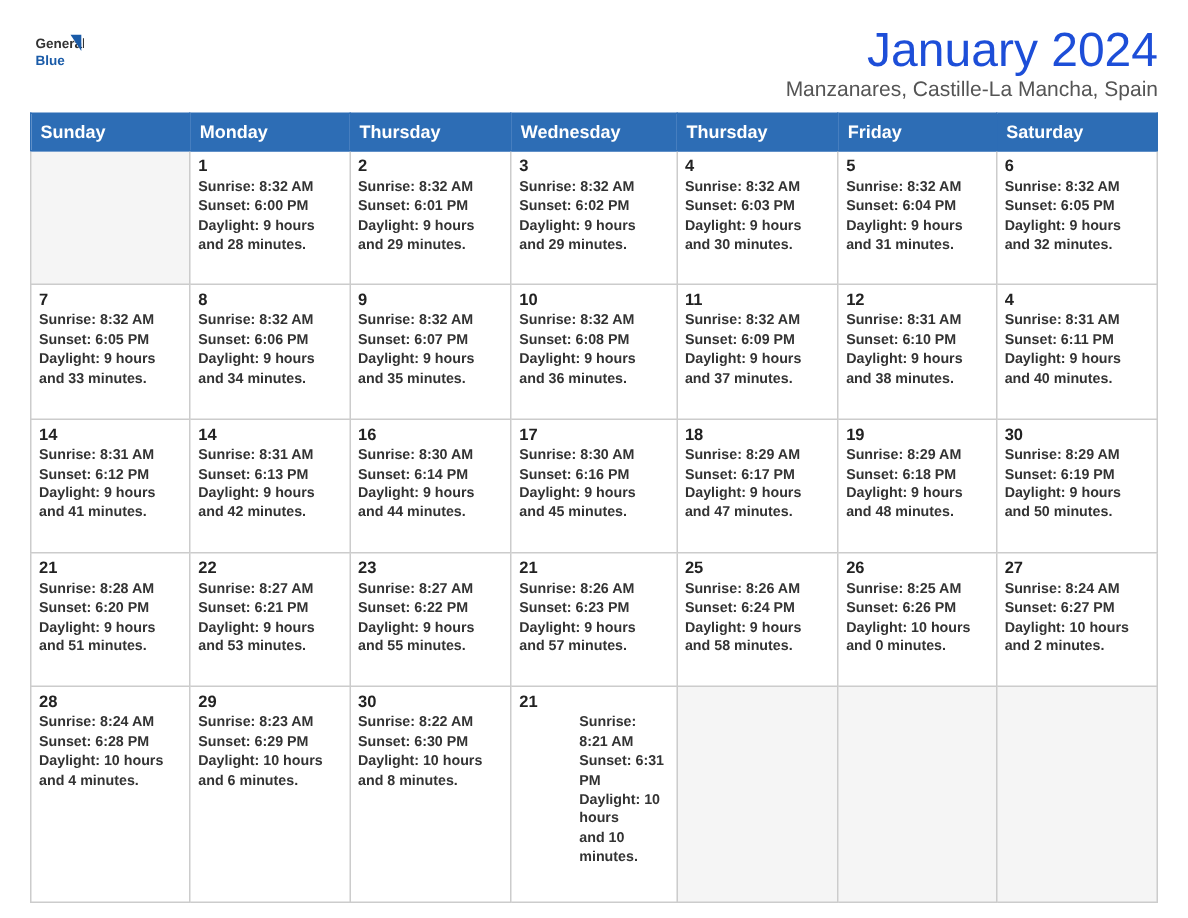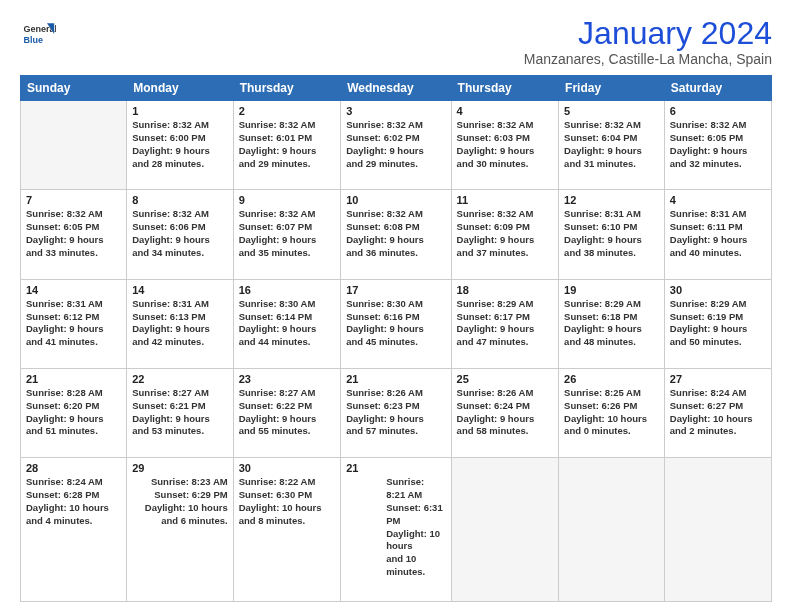--- a/index.html
+++ b/index.html
@@ -324,21 +324,21 @@
         <tr>
           <td>
             <span class="day-num">28</span>
             <div class="day-info" style="white-space: pre-line;">Sunrise: 8:24 AM
 Sunset: 6:28 PM
 Daylight: 10 hours
 and 4 minutes.</div>
           </td>
           <td>
             <span class="day-num">29</span>
-            <div class="day-info" style="white-space: pre-line; text-align: right;">Sunrise: 8:23 AM
+            <div class="day-info" style="white-space: pre-line;">Sunrise: 8:23 AM
 Sunset: 6:29 PM
 Daylight: 10 hours
 and 6 minutes.</div>
           </td>
           <td>
             <span class="day-num">30</span>
             <div class="day-info" style="white-space: pre-line;">Sunrise: 8:22 AM
 Sunset: 6:30 PM
 Daylight: 10 hours
 and 8 minutes.</div>

